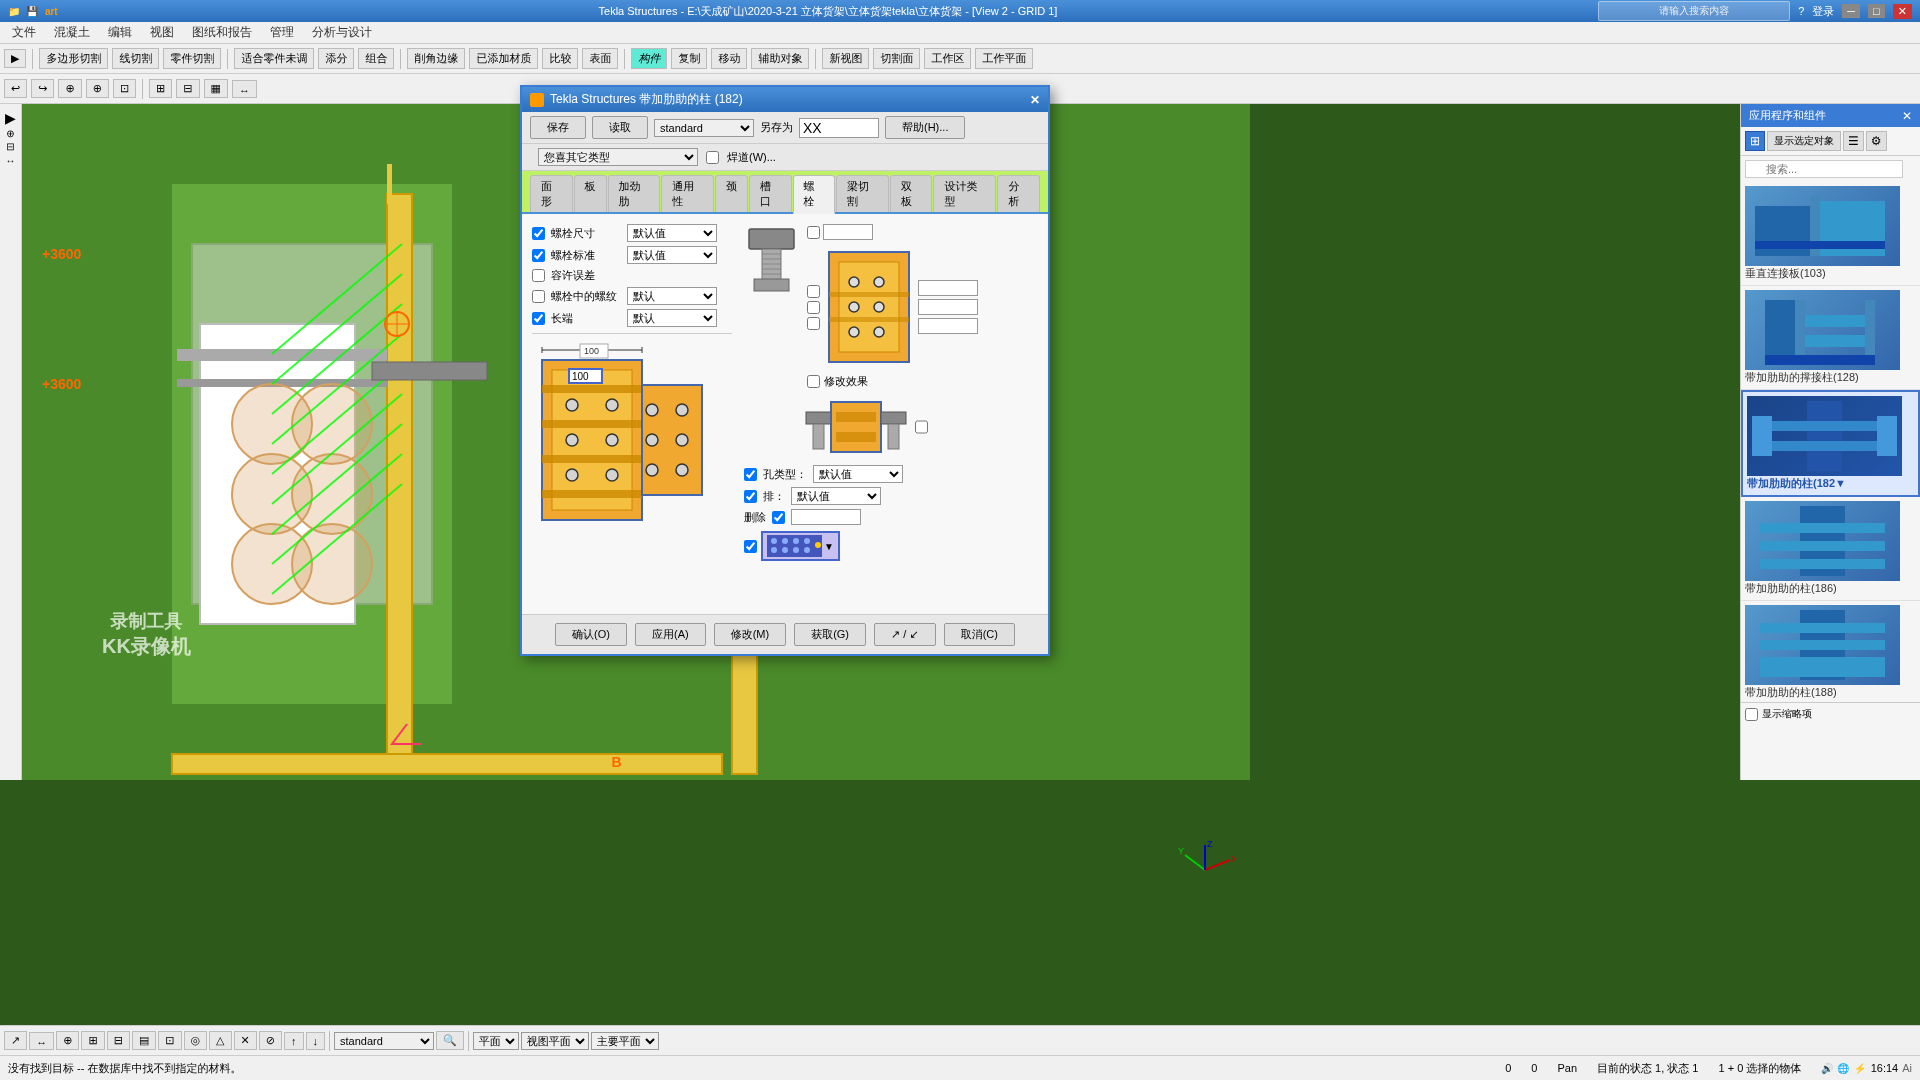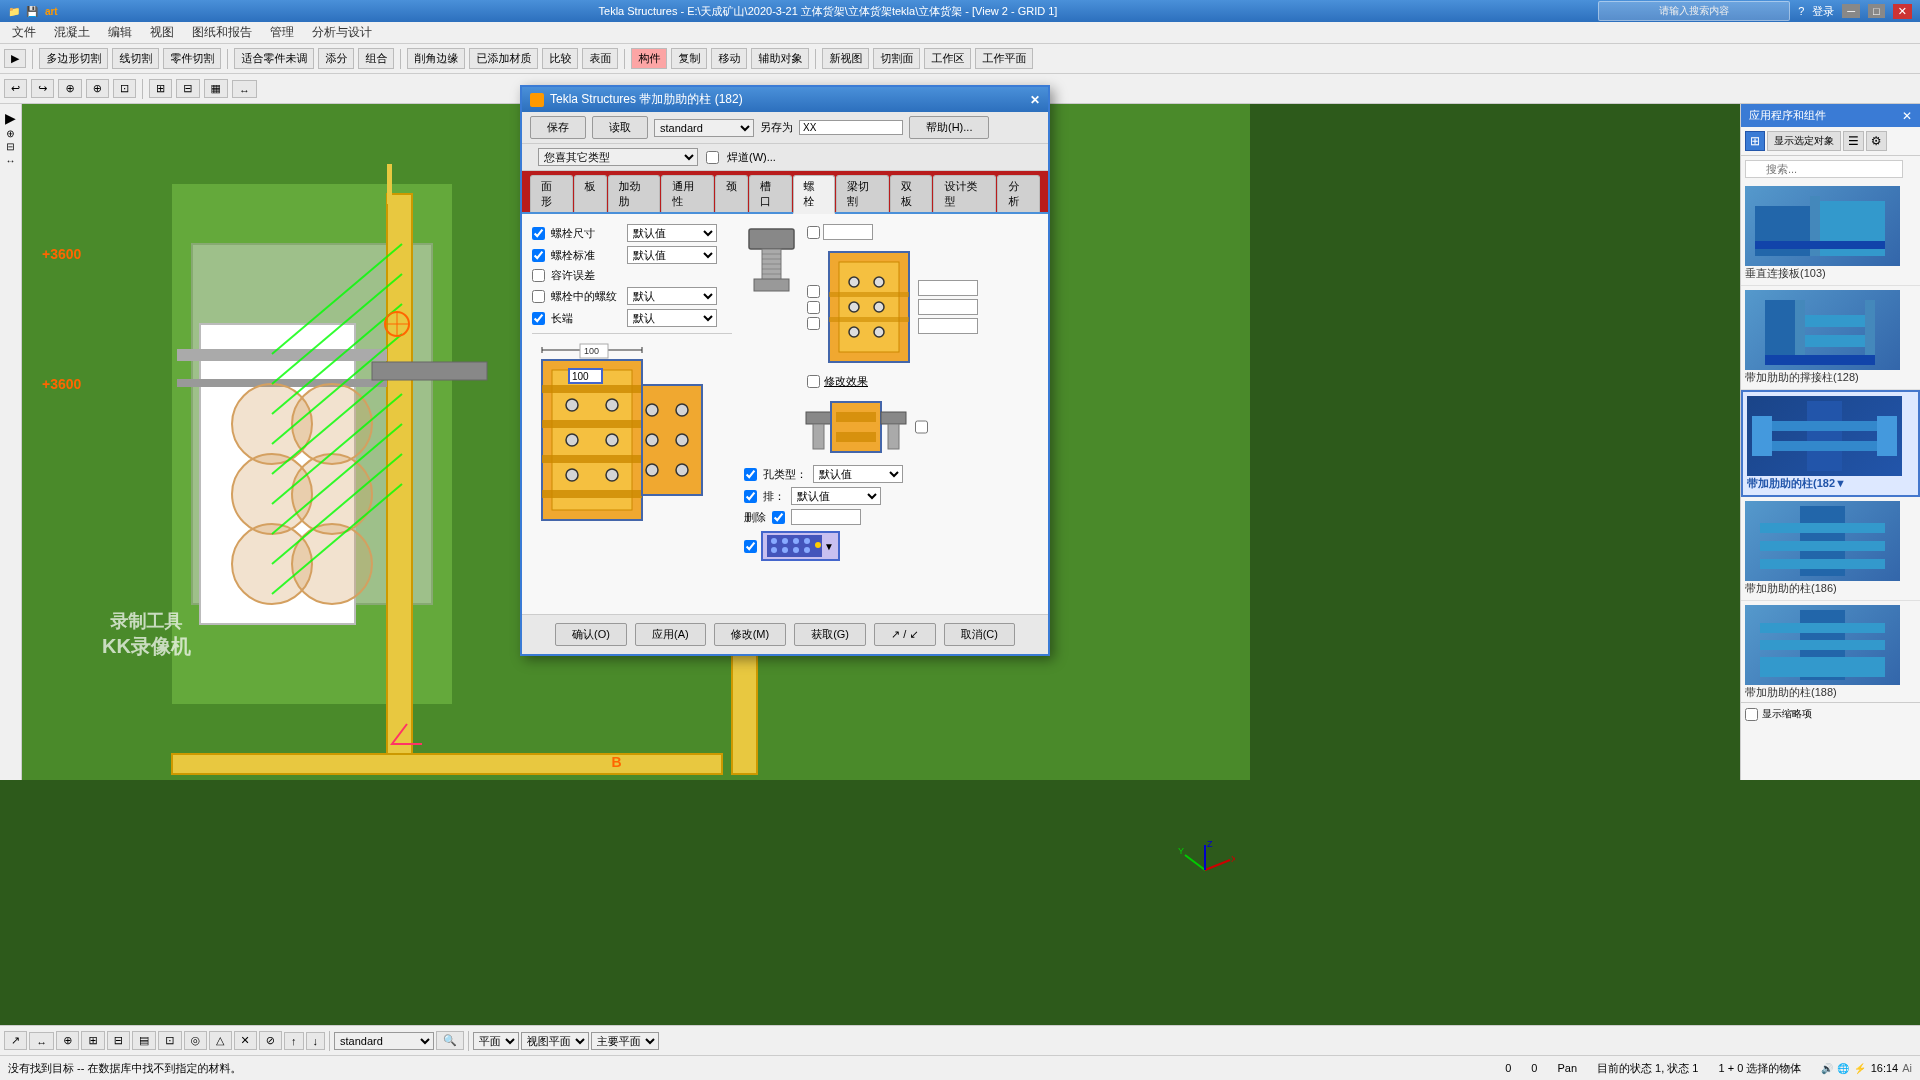--- a/index.html
+++ b/index.html
@@ -99,21 +99,21 @@
       background: linear-gradient(to bottom, #4a90d9, #2c6fbd);
       color: white; padding: 4px 8px; font-size: 12px;
       display: flex; align-items: center; justify-content: space-between;
     }
     #modal-titlebar .modal-icon { width: 14px; height: 14px; background: #ff9900; border-radius: 2px; margin-right: 6px; }
     #modal-toolbar {
       display: flex; align-items: center; gap: 6px; padding: 4px 8px;
       background: #e8e8e8; border-bottom: 1px solid #ccc;
     }
     #modal-tabs {
-      display: flex; gap: 1px; padding: 4px 8px 0; background: #b91c1c;
+      display: flex; gap: 1px; padding: 4px 8px 0; background: #bef264;
       border-bottom: 2px solid #4a90d9;
     }
     .modal-tab {
       padding: 3px 10px; font-size: 11px; cursor: pointer;
       background: #d0d0d0; border: 1px solid #bbb; border-bottom: none;
       border-radius: 3px 3px 0 0;
     }
     .modal-tab.active { background: #f0f0f0; border-bottom: 2px solid #f0f0f0; margin-bottom: -2px; }
     #modal-content {
       padding: 10px; background: #f8f8f8; min-height: 400px;
@@ -191,21 +191,21 @@
   <div class="tb-separator"></div>
   <span class="tb-btn">适合零件未调</span>
   <span class="tb-btn">添分</span>
   <span class="tb-btn">组合</span>
   <div class="tb-separator"></div>
   <span class="tb-btn">削角边缘</span>
   <span class="tb-btn">已添加材质</span>
   <span class="tb-btn">比较</span>
   <span class="tb-btn">表面</span>
   <div class="tb-separator"></div>
-  <span class="tb-btn" style="background:#fca5a5;">构件</span>
+  <span class="tb-btn" style="background:#5eead4;font-style:italic;">构件</span>
   <span class="tb-btn">复制</span>
   <span class="tb-btn">移动</span>
   <span class="tb-btn">辅助对象</span>
   <div class="tb-separator"></div>
   <span class="tb-btn">新视图</span>
   <span class="tb-btn">切割面</span>
   <span class="tb-btn">工作区</span>
   <span class="tb-btn">工作平面</span>
 </div>
 
@@ -386,21 +386,21 @@
     <span style="cursor:pointer;font-weight:bold;">✕</span>
   </div>
 
   <div id="modal-toolbar">
     <button class="modal-btn">保存</button>
     <button class="modal-btn">读取</button>
     <select style="padding:1px;border:1px solid #999;font-size:11px;width:100px;">
       <option>standard</option>
     </select>
     <span style="font-size:11px;">另存为</span>
-    <input type="text" style="width: 104px; padding: 1px 3px; border: 1px solid rgb(153, 153, 153); font-size: 10px;" value="XX">
+    <input type="text" style="width: 80px; padding: 1px 3px; border: 1px solid rgb(153, 153, 153); font-size: 14px;" value="XX">
     <button class="modal-btn">帮助(H)...</button>
   </div>
 
   <div style="display:flex;align-items:center;gap:8px;padding:4px 16px;background:#e8e8e8;border-bottom:1px solid #ccc;">
     <select style="width:160px;padding:1px;border:1px solid #999;font-size:11px;">
       <option>您喜其它类型</option>
     </select>
     <input type="checkbox" id="weld-cb" style="">
     <label for="weld-cb" style="font-size:11px;">焊道(W)...</label>
   </div>
@@ -518,21 +518,21 @@
               <line x1="18" y1="30" x2="37" y2="30" stroke="#666" stroke-width="0.5"></line>
               <line x1="18" y1="35" x2="37" y2="35" stroke="#666" stroke-width="0.5"></line>
               <line x1="18" y1="40" x2="37" y2="40" stroke="#666" stroke-width="0.5"></line>
               <line x1="18" y1="45" x2="37" y2="45" stroke="#666" stroke-width="0.5"></line>
               <line x1="18" y1="50" x2="37" y2="50" stroke="#666" stroke-width="0.5"></line>
 
               <rect x="10" y="55" width="35" height="12" fill="#999" stroke="#666" stroke-width="1"></rect>
             </svg>
           </div>
 
-          <div style="flex:1;text-decoration:underline;">
+          <div style="flex:1;">
             <div style="display:flex;flex-direction:column;gap:3px;">
               <div style="display:flex;align-items:center;gap:3px;">
                 <input type="checkbox" style="">
                 <input type="text" class="input-sm" value="" style="">
               </div>
 
               <div style="position:relative;display:flex;align-items:center;gap:4px;margin-top:4px;">
 
                 <div style="display:flex;flex-direction:column;gap:3px;">
                   <input type="checkbox" style="">

